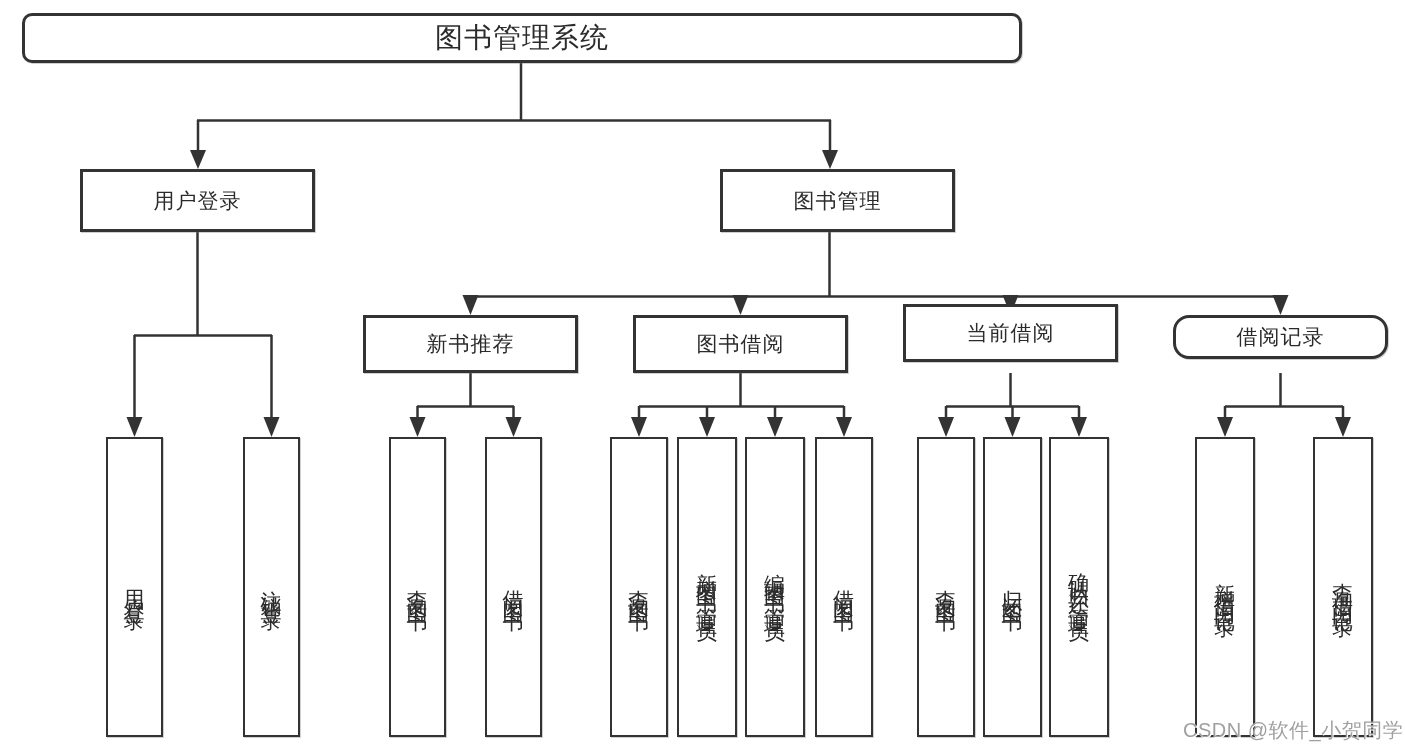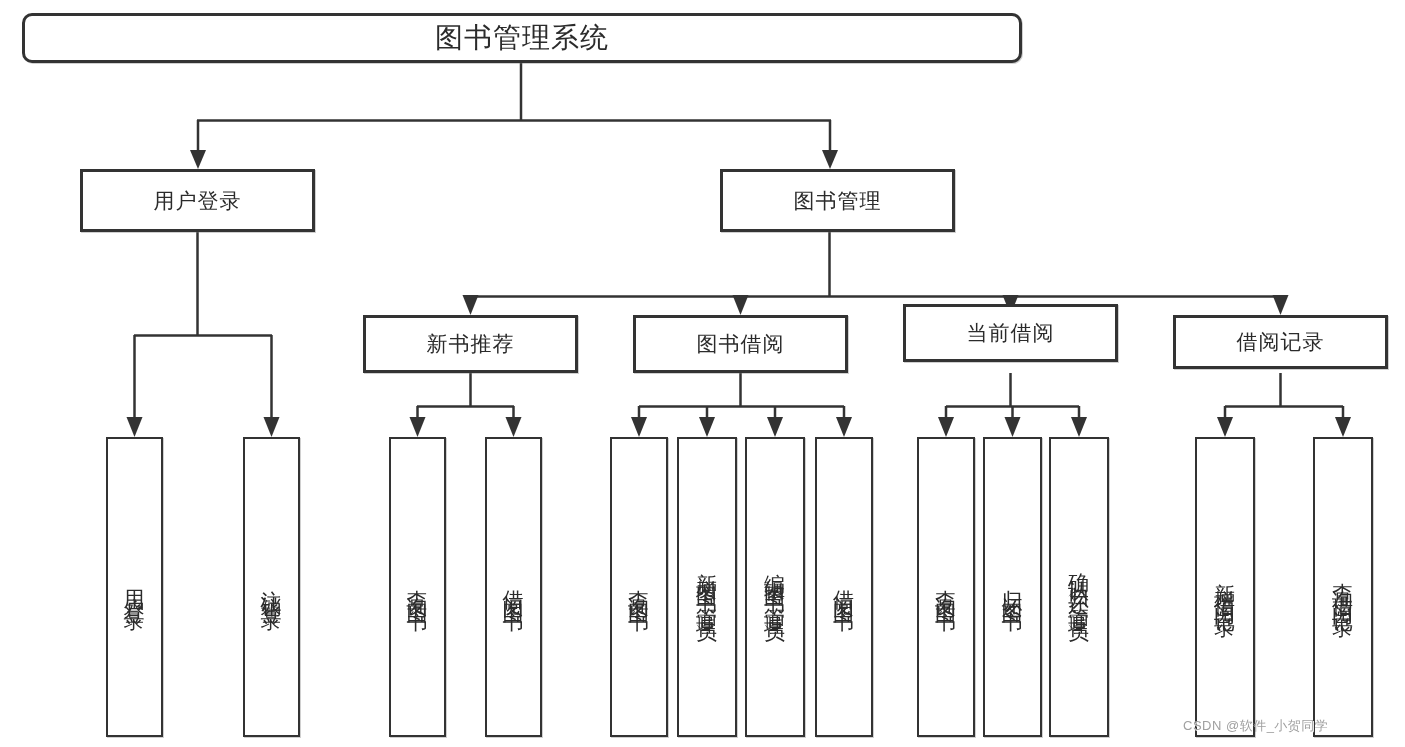--- a/index.html
+++ b/index.html
@@ -37,21 +37,21 @@
     writing-mode: vertical-rl;
     text-orientation: mixed;
     font-size: 21px;
     letter-spacing: 7px;
     line-height: 1;
   }
   .watermark {
     position: absolute;
     left: 1183px;
     top: 717px;
-    font-size: 13px;
+    font-size: 20px;
     color: #a0a0a0;
     letter-spacing: 0.5px;
     text-shadow: 1px 1px 0 #ffffff;
     white-space: nowrap;
   }
 </style>
 </head>
 <body>
 
 <div class="canvas">
@@ -126,21 +126,21 @@
   </svg>
 
   <div class="node root" style="left:22px; top:13px; width:1000px; height:50px;">图书管理系统</div>
 
   <div class="node" style="left:80px; top:169px; width:235px; height:63px;">用户登录</div>
   <div class="node" style="left:720px; top:169px; width:235px; height:63px;">图书管理</div>
 
   <div class="node" style="left:633px; top:315px; width:215px; height:58px;">图书借阅</div>
   <div class="node" style="left:363px; top:315px; width:215px; height:58px;">新书推荐</div>
   <div class="node" style="left:903px; top:304px; width:215px; height:58px;">当前借阅</div>
-  <div class="node" style="left:1173px; top:315px; width:215px; height:54px;">借阅记录</div>
+  <div class="node" style="left:1173px; top:315px; width:215px; height:44px;border-radius:16px;">借阅记录</div>
 
   <div class="node leaf" style="left:106px; top:437px; width:57px; height:300px;">用户登录</div>
   <div class="node leaf" style="left:243px; top:437px; width:57px; height:300px;">注销登录</div>
 
   <div class="node leaf" style="left:389px; top:437px; width:57px; height:300px;">查询图书</div>
   <div class="node leaf" style="left:485px; top:437px; width:57px; height:300px;">借阅图书</div>
 
   <div class="node leaf" style="left:610px; top:437px; width:58px; height:300px;">查询图书</div>
   <div class="node leaf" style="left:677px; top:437px; width:60px; height:300px;">新增图书（管理员）</div>
   <div class="node leaf" style="left:745px; top:437px; width:60px; height:300px;">编辑图书（管理员）</div>

